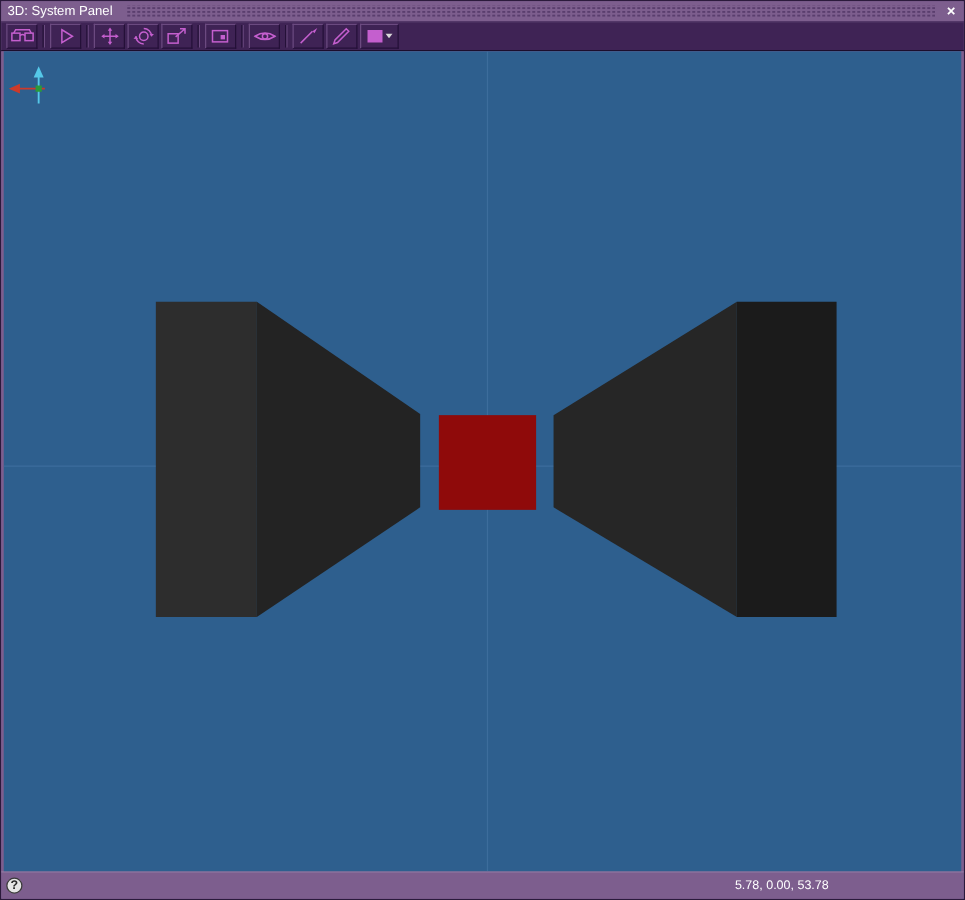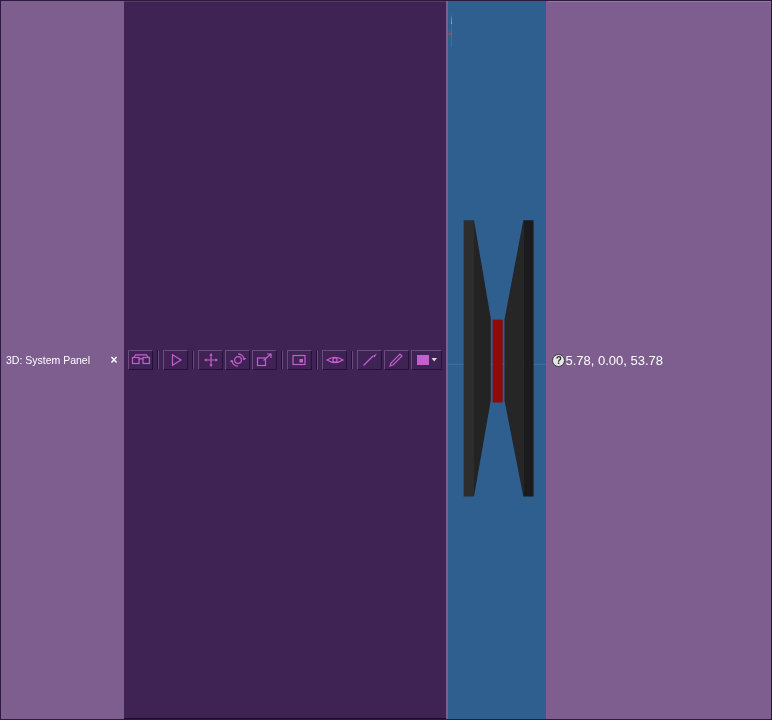--- a/index.html
+++ b/index.html
@@ -1,21 +1,21 @@
 <!DOCTYPE html>
 <html style="--chrome: #7d5e8e; --chrome-dot: #5a3e6e; --toolbar-bg: #3f2355; --icon: #c45fce; --viewport-bg: #2e5f8e; --crosshair: #3d6d9c; --cube: #8f0a0a; --frustum-l-face: #2d2d2d; --frustum-l-side: #232323; --frustum-r-side: #262626; --frustum-r-face: #1b1b1b; --axis-x: #cc3a2a; --axis-y: #55c8e8; --axis-z: #2a9a3a;"><head>
 <meta charset="utf-8">
 <style>
   * { box-sizing: border-box; margin: 0; padding: 0; }
   html, body { background: #4a4a4a; }
   body { font-family: "Liberation Sans", sans-serif; }
 
   .window {
     width: 772px; height: 720px;
-    display: flex; flex-direction: row;
+    display: flex; flex-direction: column;
     background: var(--chrome, #7d5e8e);
     border: 1px solid #2b1a3c;
     position: relative;
   }
 
   
   .titlebar {
     flex: 0 0 16px;
     display: flex; align-items: center;
     background: var(--chrome, #7d5e8e);
@@ -100,21 +100,21 @@
     border-top: 1px solid #937aa3;
   }
   .help-btn {
     width: 13px; height: 13px; border-radius: 50%;
     background: #e6e6e6; color: #2a2a2a;
     font-size: 10px; font-weight: bold; line-height: 1;
     display: flex; align-items: center; justify-content: center;
     border: 1px solid #3a3a3a;
   }
   .coords {
-    color: #ffffff; font-size: 13px;
+    color: #ffffff; font-size: 10px;
     margin-left: auto; margin-right: 104px;
     white-space: nowrap;
   }
 </style>
 </head>
 <body>
 
 <div class="window">
 
   <div class="titlebar">

